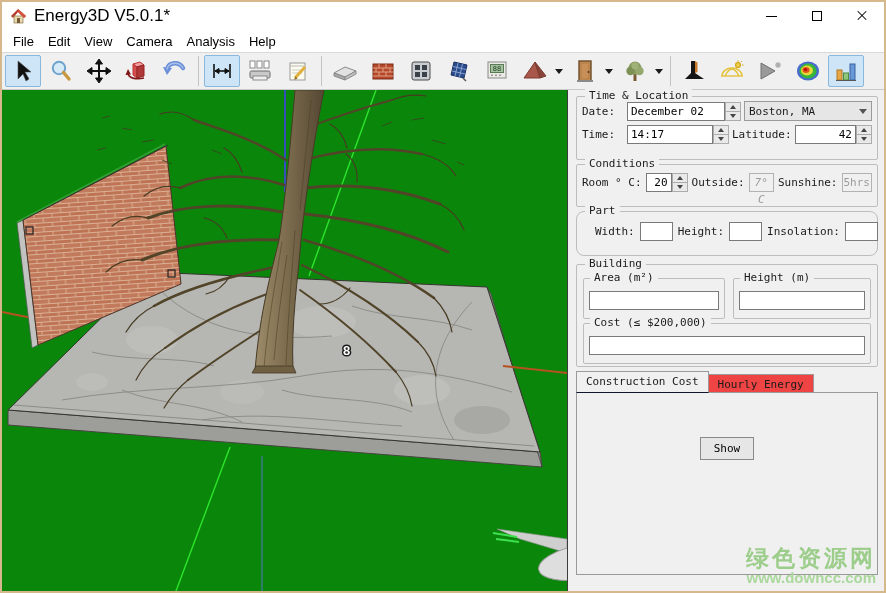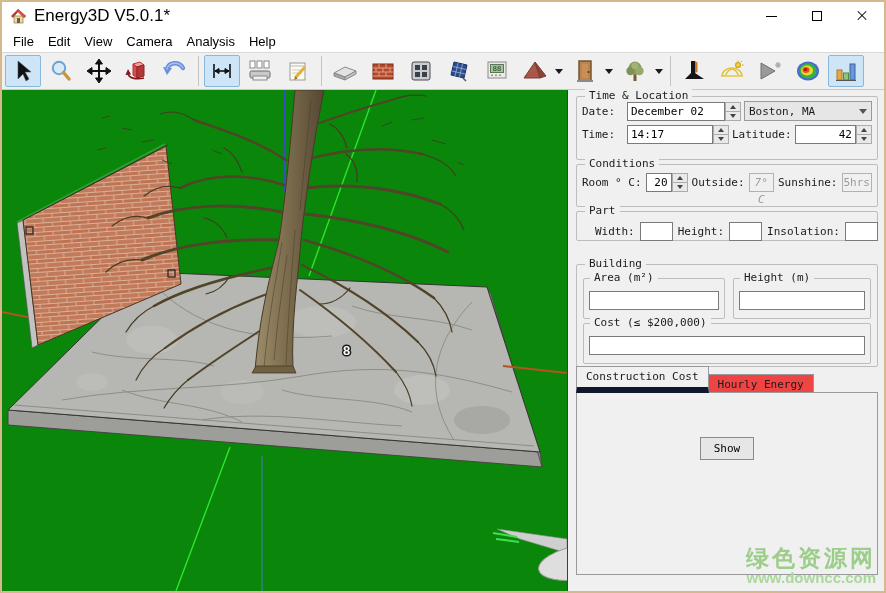--- a/index.html
+++ b/index.html
@@ -54,21 +54,21 @@
   .tri-dn { width:0;height:0;border-left:3px solid transparent;border-right:3px solid transparent;border-top:4px solid #444; }
   .combo { flex:1; height:20px; background:#e6e6e6; border:1px solid #9a9a9a; display:flex; align-items:center; padding:0 4px; }
   .combo .chev { margin-left:auto; width:0;height:0;border-left:4px solid transparent;border-right:4px solid transparent;border-top:5px solid #555; }
 
   .subgroup { position:absolute; border:1px solid #bdbdbd; border-radius:2px; }
   .subgroup .group-label { top:-8px; left:6px; }
   .subgroup .field { position:absolute; left:5px; right:5px; top:12px; }
 
   .tabs { position:absolute; top:281px; left:4px; right:6px; height:22px; display:flex; align-items:flex-end; }
   .tab { padding:3px 9px 4px; border:1px solid #9a9a9a; font-size:11px; white-space:nowrap; }
-  .tab.active { background:#f0f0f0; border-bottom:6px solid #0f172a; position:relative; z-index:2; }
+  .tab.active { background:#f0f0f0; border-bottom:1px solid #0f172a; position:relative; z-index:2; }
   .tab.inactive { background:#ef4444; border-left:none; height:19px; }
   .tab-content { position:absolute; top:302px; left:4px; right:6px; height:183px; border:1px solid #9a9a9a; background:#f0f0f0; }
   .show-btn { display:block; margin:44px auto 0; width:54px; height:23px; background:#e6e6e6; border:1px solid #8a8a8a; font-family:"DejaVu Sans Mono", monospace; font-size:11px; }
 
   .watermark { position:absolute; right:8px; bottom:5px; text-align:right; z-index:50; line-height:1.05; pointer-events:none; }
   .wm1 { font-size:23px; font-weight:bold; color:#9ccd8b; letter-spacing:3px; }
   .wm2 { font-size:15px; font-weight:bold; color:#abd89c; }
 </style>
 </head>
 <body>
@@ -523,21 +523,21 @@
                 </span>
             </span>
           </span>
           <span class="lbl">Outside:</span>
           <span class="field dis" style="width:32px; line-height:17px;font-style:italic;">7° C</span>
           <span class="lbl">Sunshine:</span>
           <span class="field dis" style="width:32px; line-height:17px;">5hrs</span>
         </div>
       </div>
 
-      <div class="group" style="top:121px; height:30px;">
+      <div class="group" style="top:121px; height:45px;border-radius:8px;">
         <span class="group-label">Part</span>
         <div class="row" style="margin-top:10px; gap:5px; padding-left:18px;">
           <span class="lbl">Width:</span>
           <input class="field" style="width: 33px;" value="">
           <span class="lbl">Height:</span>
           <input class="field" style="width: 33px;" value="">
           <span class="lbl">Insolation:</span>
           <input class="field" style="width: 33px;" value="">
         </div>
       </div>

